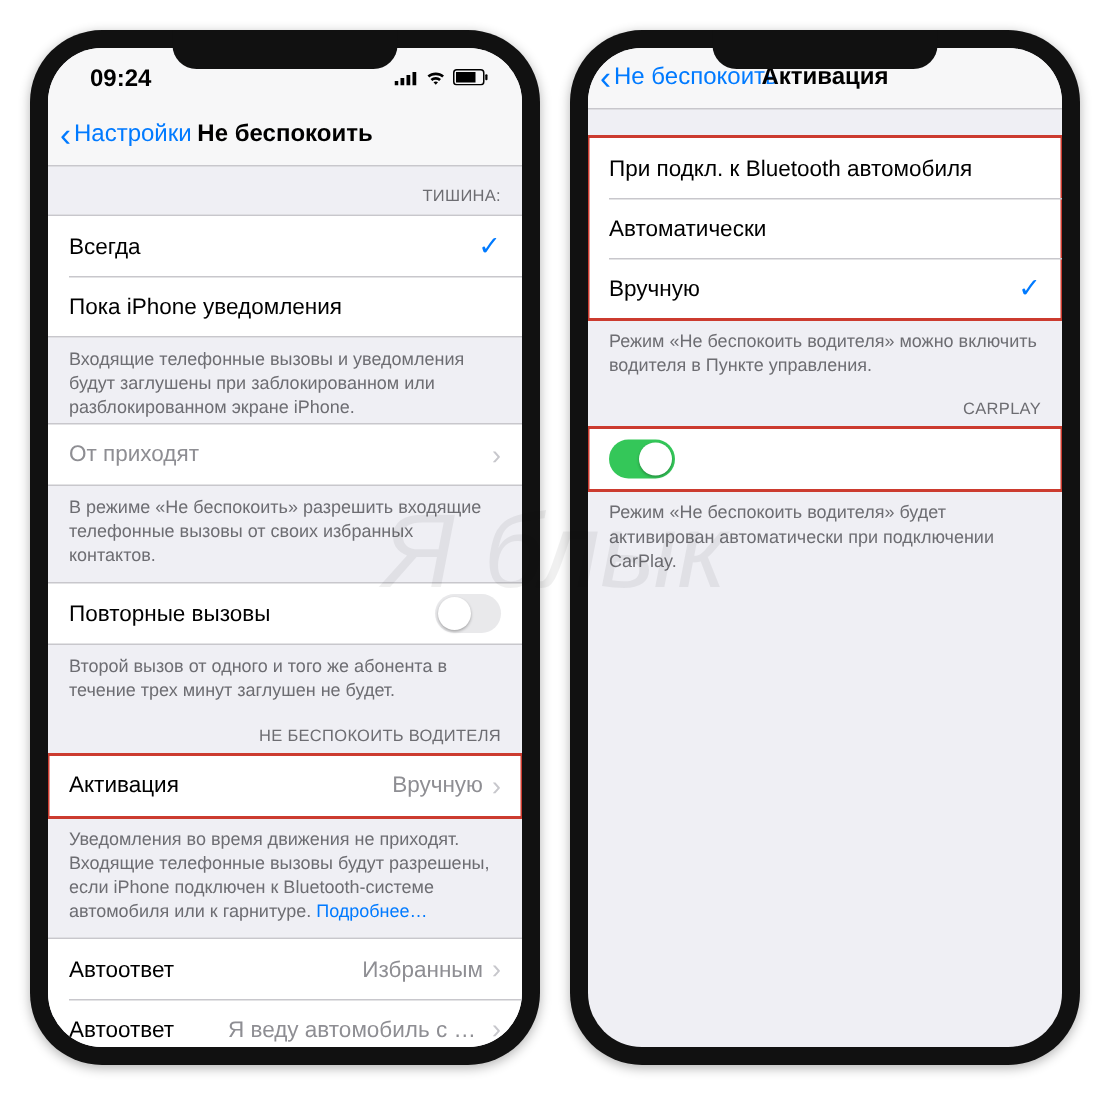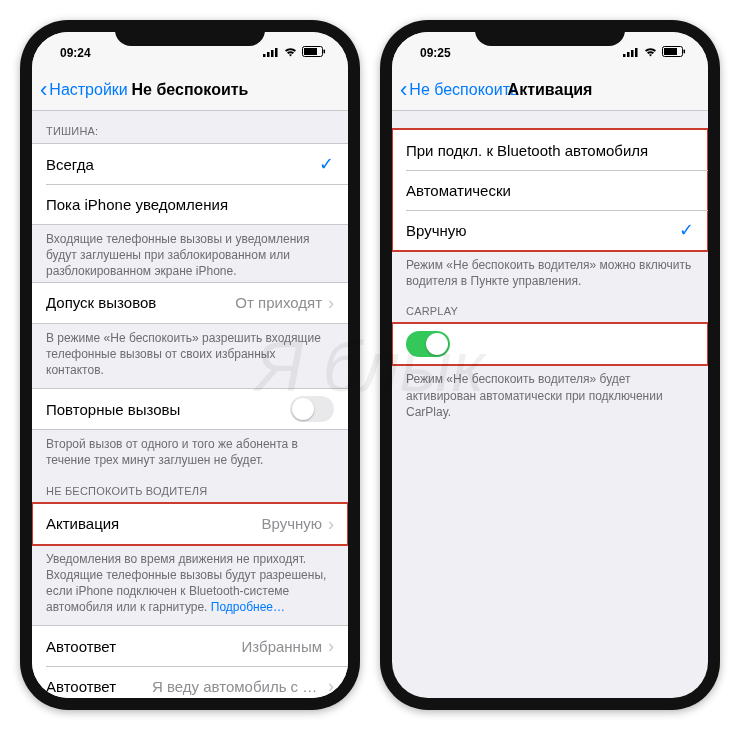--- a/index.html
+++ b/index.html
@@ -60,21 +60,21 @@
     border-bottom-left-radius: 16px;
     border-bottom-right-radius: 16px;
     z-index: 10;
   }
   .statusbar {
     height: 38px;
     display: flex;
     align-items: center;
     justify-content: space-between;
     padding: 0 22px 0 28px;
-    font-size: 12px;
+    font-size: 16px;
     font-weight: 600;
     color: #000;
     background: #f7f7f8;
     position: relative;
     z-index: 5;
   }
   .statusbar .time { padding-top: 4px; }
   .statusbar .indicators { display: flex; align-items: center; gap: 4px; padding-top: 4px; }
   .sig, .wifi, .batt { display:inline-block; }
   .navbar {
@@ -106,20 +106,21 @@
     flex: 1;
     overflow-y: hidden;
     font-size: 14px;
   }
   .section-header {
     font-size: 11px;
     color: #6d6d72;
     padding: 14px 14px 6px 14px;
     letter-spacing: 0.2px;
     text-transform: uppercase;
+    text-align: right;
   }
   .section-footer {
     font-size: 12px;
     color: #6d6d72;
     padding: 6px 14px 2px 14px;
     line-height: 1.35;
   }
   .section-footer a { color: #007aff; text-decoration: none; }
   .group {
     background: #fff;
@@ -222,21 +223,20 @@
             <span class="check">✓</span>
           </div>
           <div class="row">
             <span class="label">Пока iPhone уведомления</span>
           </div>
         </div>
         <div class="section-footer">Входящие телефонные вызовы и уведомления будут заглушены при заблокированном или разблокированном экране iPhone.</div>
 
         <div class="group">
           <div class="row">
-            <span class="label">Допуск вызовов</span>
             <span class="value">От приходят</span>
             <span class="chevron">›</span>
           </div>
         </div>
         <div class="section-footer">В режиме «Не беспокоить» разрешить входящие телефонные вызовы от своих избранных контактов.</div>
 
         <div style="height:8px"></div>
         <div class="group">
           <div class="row">
             <span class="label">Повторные вызовы</span>
@@ -271,45 +271,20 @@
           </div>
         </div>
 
       </div>
     </div>
   </div>
 
   <div class="phone">
     <div class="notch"></div>
     <div class="screen">
-      <div class="statusbar">
-        <span class="time">09:25</span>
-        <span class="indicators">
-          <span class="sig">
-            <svg width="16" height="10" viewBox="0 0 16 10">
-                <rect x="0" y="7" width="2.5" height="3" fill="#000"></rect>
-                <rect x="4" y="5" width="2.5" height="5" fill="#000"></rect>
-                <rect x="8" y="3" width="2.5" height="7" fill="#000"></rect>
-                <rect x="12" y="1" width="2.5" height="9" fill="#000"></rect>
-              </svg>
-          </span>
-          <span class="wifi">
-            <svg width="15" height="11" viewBox="0 0 15 11">
-                <path d="M7.5 10.5 L9 8.8 C8.2 8.1 6.8 8.1 6 8.8 Z M4 6.6 C6 4.8 9 4.8 11 6.6 L9.8 8 C8.5 6.9 6.5 6.9 5.2 8 Z M2 4.3 C5 1.6 10 1.6 13 4.3 L11.8 5.7 C9.4 3.6 5.6 3.6 3.2 5.7 Z" fill="#000"></path>
-              </svg>
-          </span>
-          <span class="batt">
-            <svg width="24" height="11" viewBox="0 0 24 11">
-                <rect x="0.5" y="0.5" width="20" height="10" rx="2" fill="none" stroke="#000" stroke-width="1"></rect>
-                <rect x="2" y="2" width="13" height="7" fill="#000"></rect>
-                <rect x="21.5" y="3.5" width="1.5" height="4" rx="0.7" fill="#000"></rect>
-              </svg>
-          </span>
-        </span>
-      </div>
       <div class="navbar">
         <div class="back">
           <span class="chev">‹</span>
           <span>Не беспокоить</span>
         </div>
         <div class="navtitle">Активация</div>
       </div>
       <div class="content">
         <div style="height:18px"></div>
         <div class="group highlight-red">

